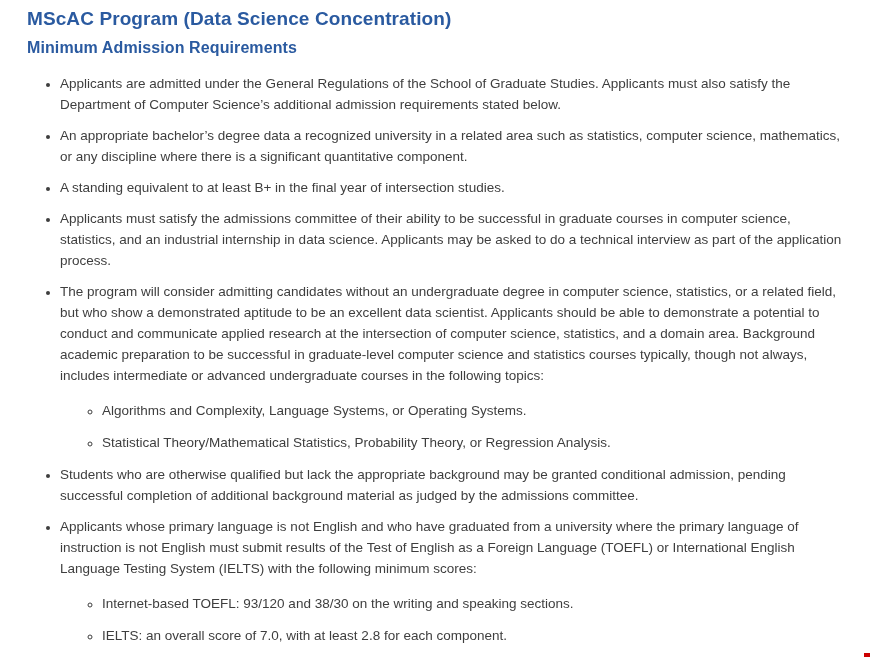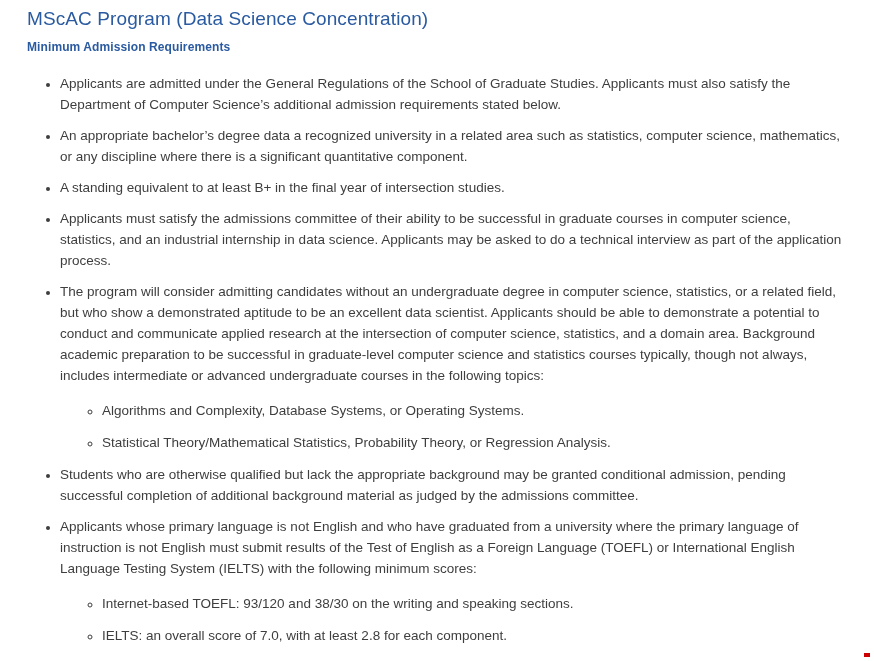--- a/index.html
+++ b/index.html
@@ -20,27 +20,27 @@
   .page {
     position: relative;
     width: 874px;
     height: 661px;
     padding: 8px 0 0 27px;
   }
   h1.page-title {
     margin: 0;
     font-size: 19px;
     line-height: 22px;
-    font-weight: 400;
+    font-weight: 700;
     color: var(--heading-blue);
     letter-spacing: 0.1px;
   }
   h2.section-heading {
     margin: 8px 0 0 0;
-    font-size: 12px;
+    font-size: 16px;
     line-height: 19px;
     font-weight: 700;
     color: var(--heading-blue);
     letter-spacing: 0.1px;
   }
   ul.requirements {
     margin: 16px 0 0 0;
     padding: 0 24px 0 33px;
     list-style: disc outside;
     color: var(--body-text);
@@ -90,21 +90,21 @@
     <li>
       <span>A standing equivalent to at least B+ in the final year of intersection studies.</span>
     </li>
     <li>
       <span>Applicants must satisfy the admissions committee of their ability to be successful in graduate courses in computer science, statistics, and an industrial internship in data science. Applicants may be asked to do a technical interview as part of the application process.</span>
     </li>
     <li>
       <span>The program will consider admitting candidates without an undergraduate degree in computer science, statistics, or a related field, but who show a demonstrated aptitude to be an excellent data scientist. Applicants should be able to demonstrate a potential to conduct and communicate applied research at the intersection of computer science, statistics, and a domain area. Background academic preparation to be successful in graduate-level computer science and statistics courses typically, though not always, includes intermediate or advanced undergraduate courses in the following topics:</span>
       <ul class="sub-requirements">
         <li>
-          <span>Algorithms and Complexity, Database Systems, or Operating Systems.</span>
+          <span>Algorithms and Complexity, Language Systems, or Operating Systems.</span>
         </li>
         <li>
           <span>Statistical Theory/Mathematical Statistics, Probability Theory, or Regression Analysis.</span>
         </li>
       </ul>
     </li>
     <li>
       <span>Students who are otherwise qualified but lack the appropriate background may be granted conditional admission, pending successful completion of additional background material as judged by the admissions committee.</span>
     </li>
     <li>

